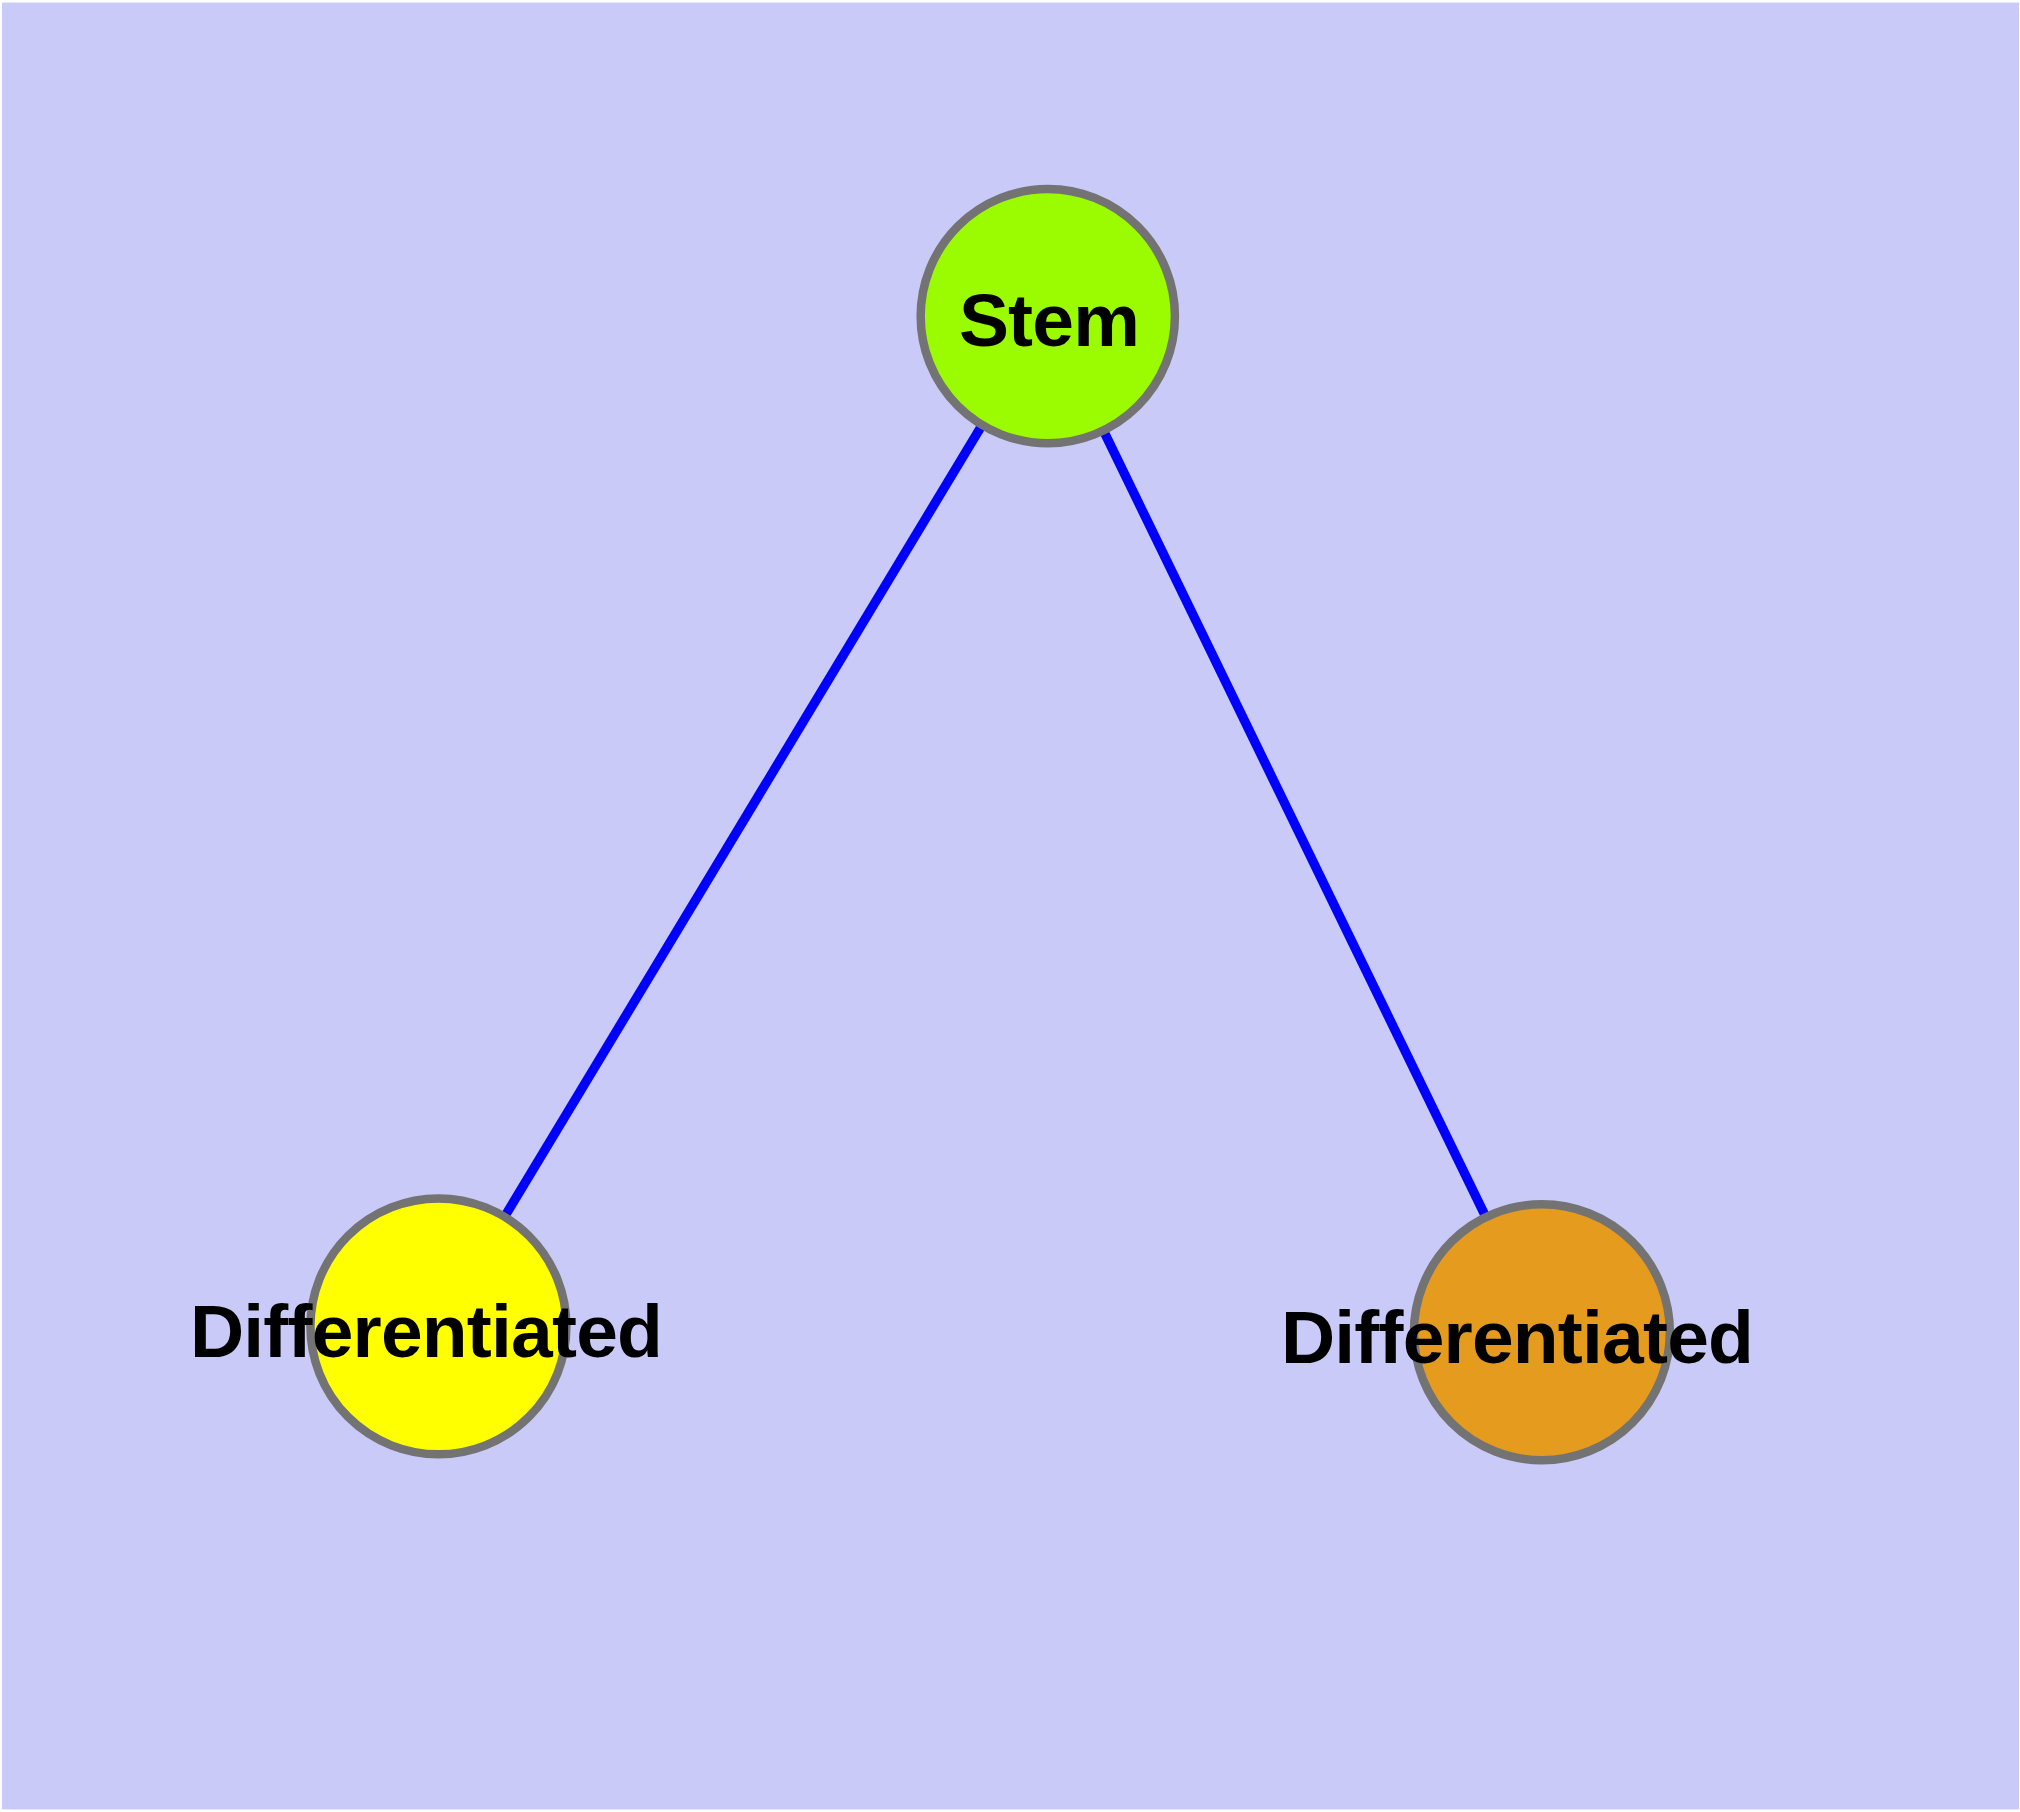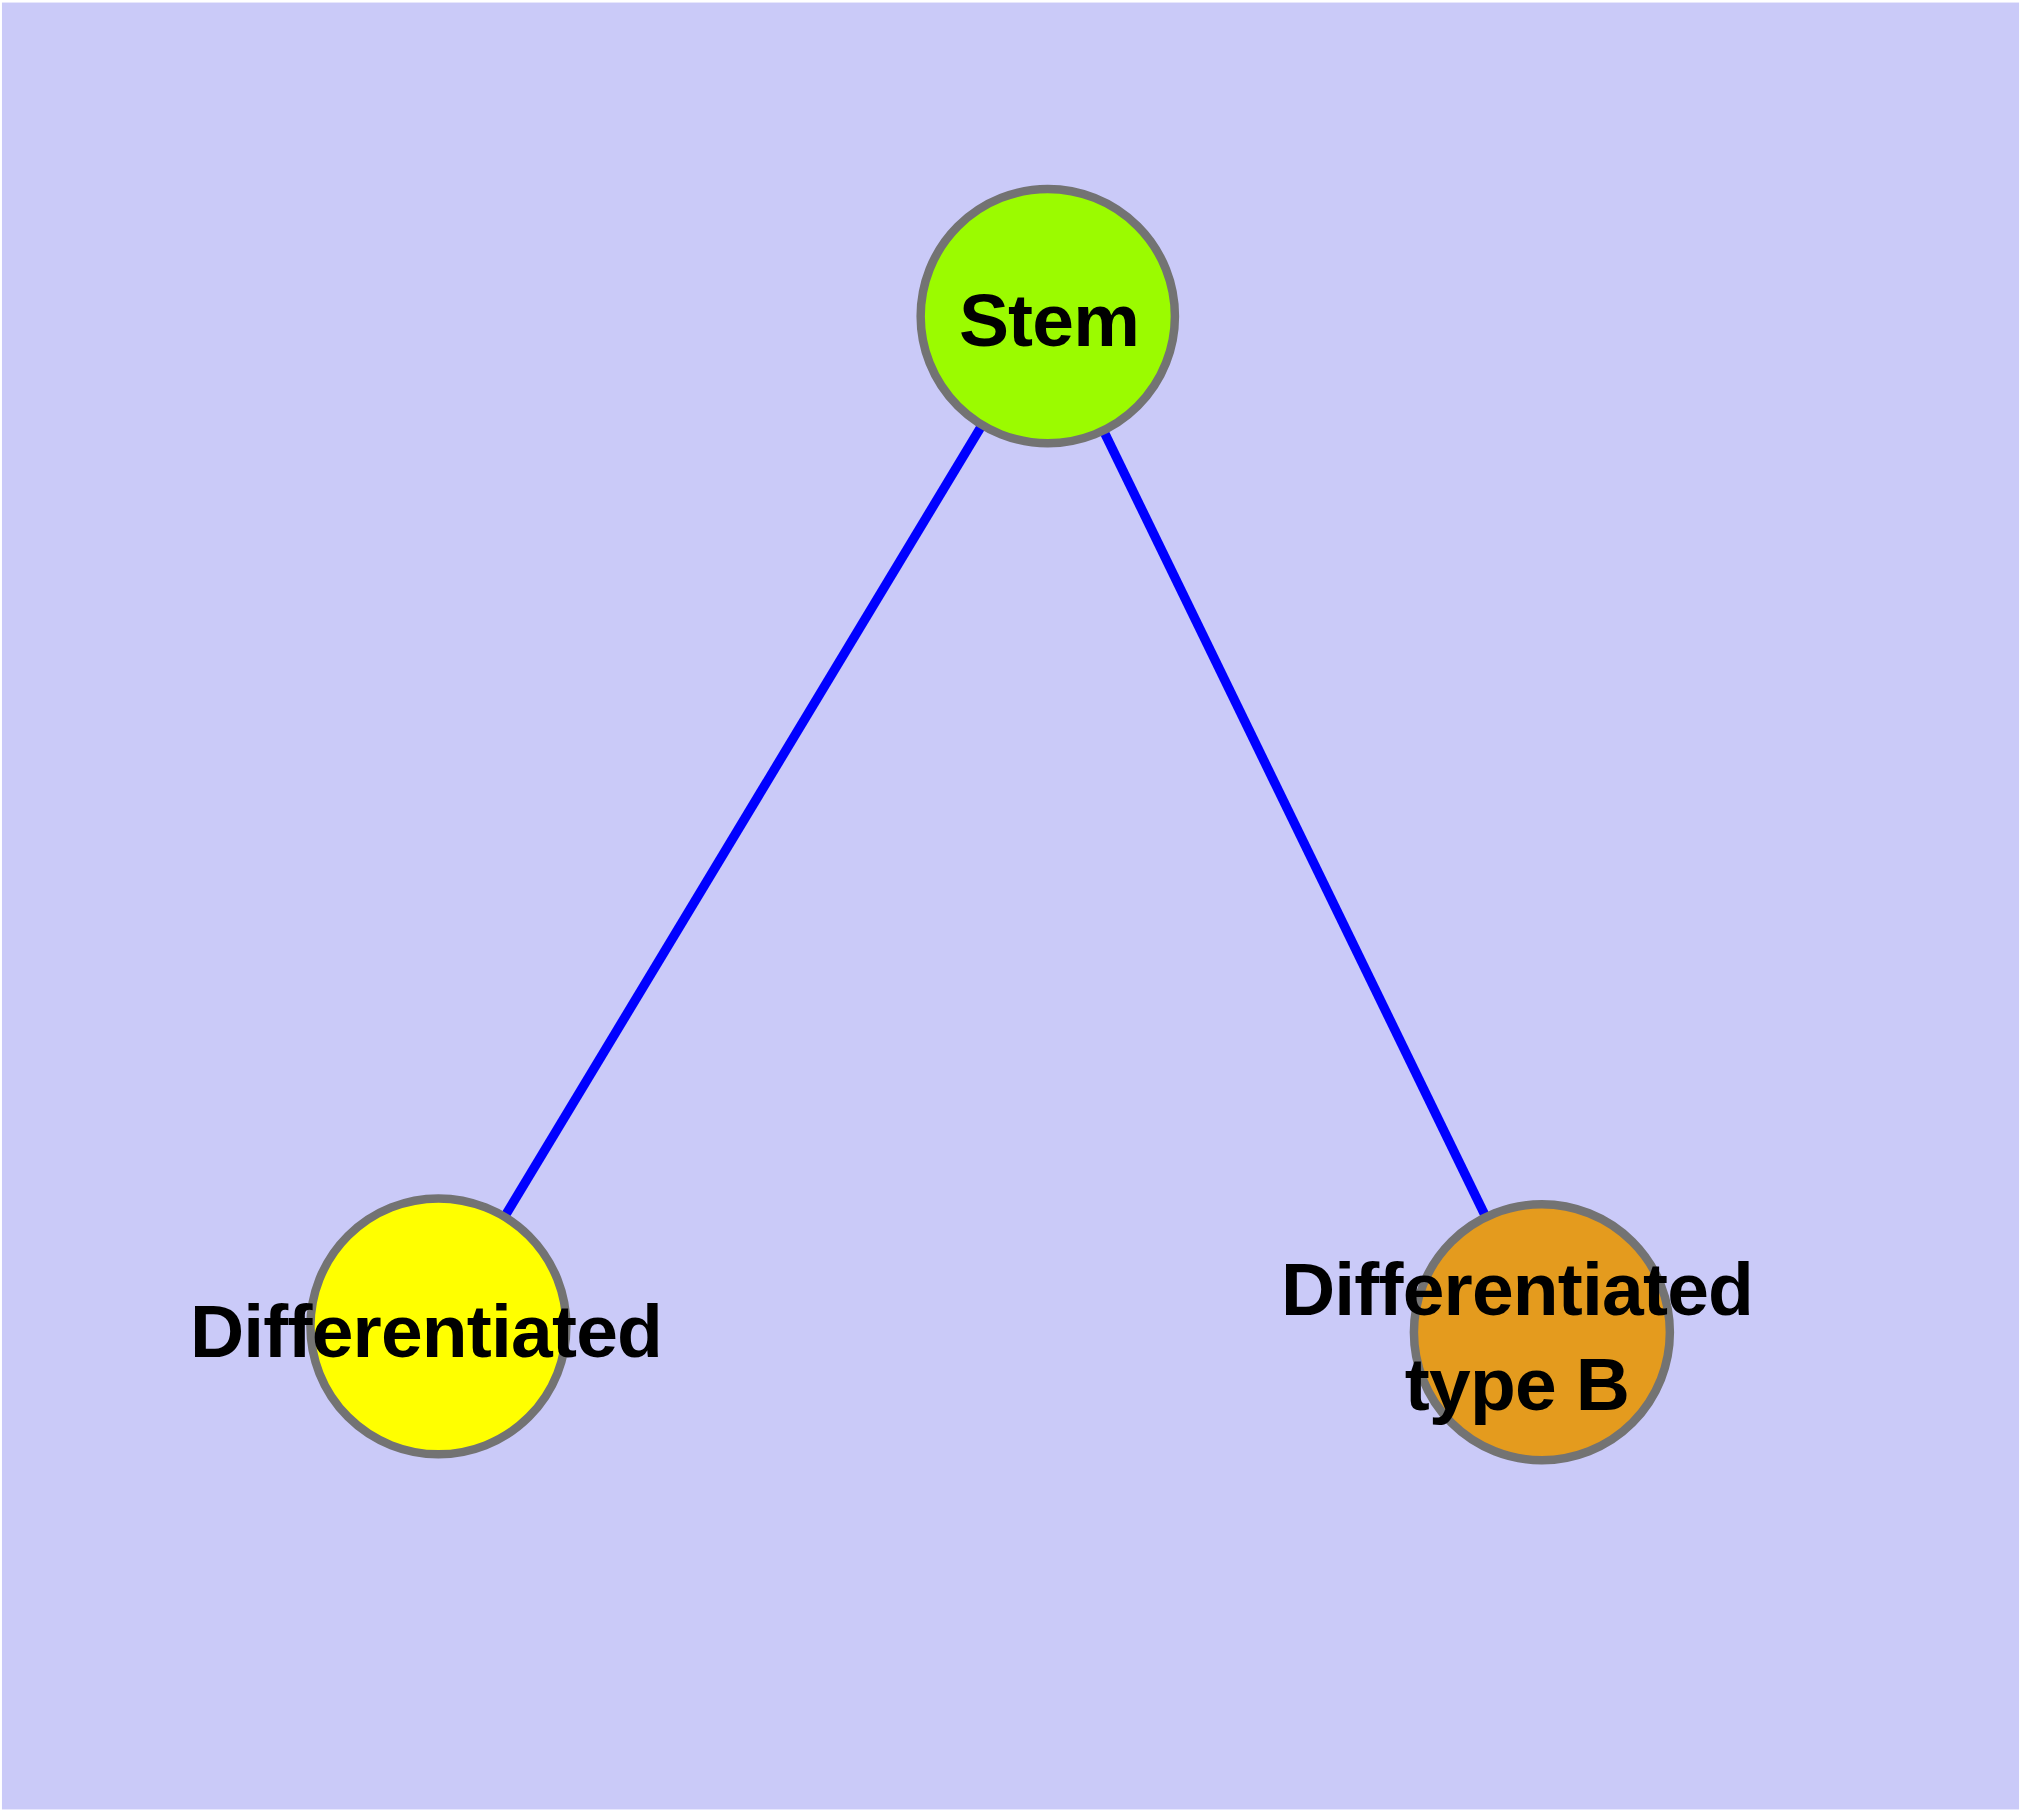--- a/index.html
+++ b/index.html
@@ -66,16 +66,15 @@
   <div class="node-label" style="left:1049px; top:320px;">
     <span>Stem</span>
   </div>
 
   <div class="node-label" style="left:426px; top:1331px;">
     <span>Differentiated</span>
   </div>
 
   <div class="node-label" style="left:1517px; top:1337px;">
     <span>Differentiated</span>
-    <span>type B</span>
   </div>
 </div>
 
 
 </body></html>

